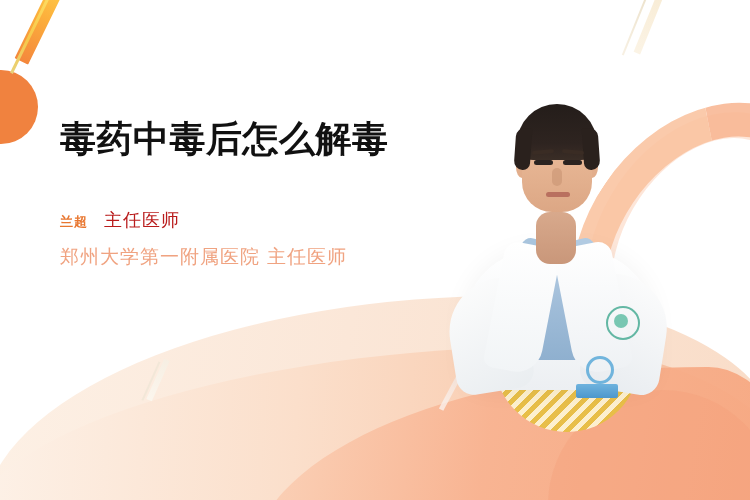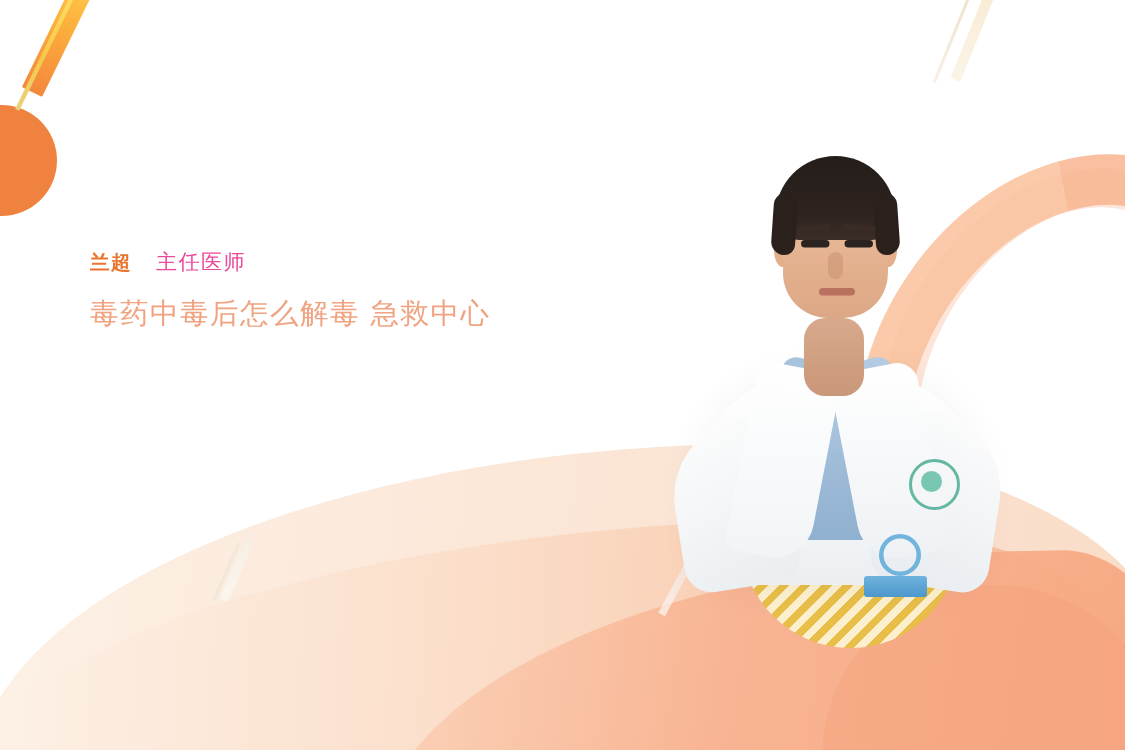--- a/index.html
+++ b/index.html
@@ -233,21 +233,21 @@
     font-size:36px;line-height:1.18;font-weight:700;
     color:#111111;letter-spacing:.5px;
     font-family:"DejaVu Sans","Liberation Sans",sans-serif;
   }
   #byline{margin-top:48px;display:flex;align-items:baseline;gap:16px;}
   #doctor-name{
     font-size:13px;font-weight:700;color:#e8762f;letter-spacing:1px;
     font-family:"DejaVu Sans","Liberation Sans",sans-serif;
   }
   #doctor-title{
-    font-size:14px;font-weight:400;color:#ec4899;letter-spacing:1px;
+    font-size:18px;font-weight:400;color:#b91c1c;letter-spacing:1px;
     font-family:"DejaVu Sans","Liberation Sans",sans-serif;
   }
   #affiliation{
     margin-top:12px;
     font-size:19px;font-weight:400;color:#f0a381;letter-spacing:1px;
     font-family:"DejaVu Sans","Liberation Sans",sans-serif;
   }
 </style>
 </head>
 <body>
@@ -294,22 +294,23 @@
     <div class="p eye" id="eye-r"></div>
     <div class="p" id="nose"></div>
     <div class="p" id="mouth"></div>
     <div class="p" id="logo-badge"></div>
     <div class="p" id="logo-dot"></div>
     <div class="p" id="id-clip"></div>
     <div class="p" id="id-card"></div>
   </div>
 
   <div id="text-block">
+    <h1 id="page-title">毒药中毒后怎么解毒</h1>
 
     <div id="byline">
       <span id="doctor-name">兰超</span>
       <span id="doctor-title">主任医师</span>
     </div>
 
-    <div id="affiliation">毒药中毒后怎么解毒  急救中心</div>
+    <div id="affiliation">郑州大学第一附属医院  主任医师</div>
   </div>
 
 </div>
 
 </body></html>

